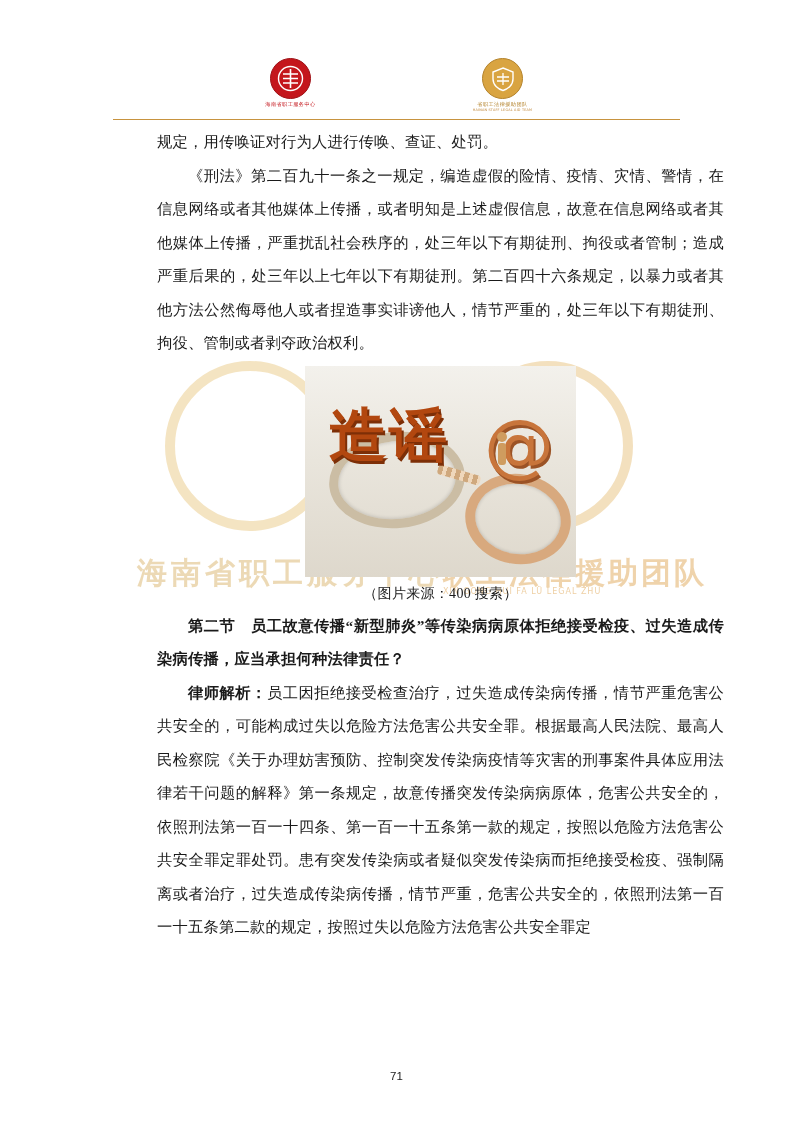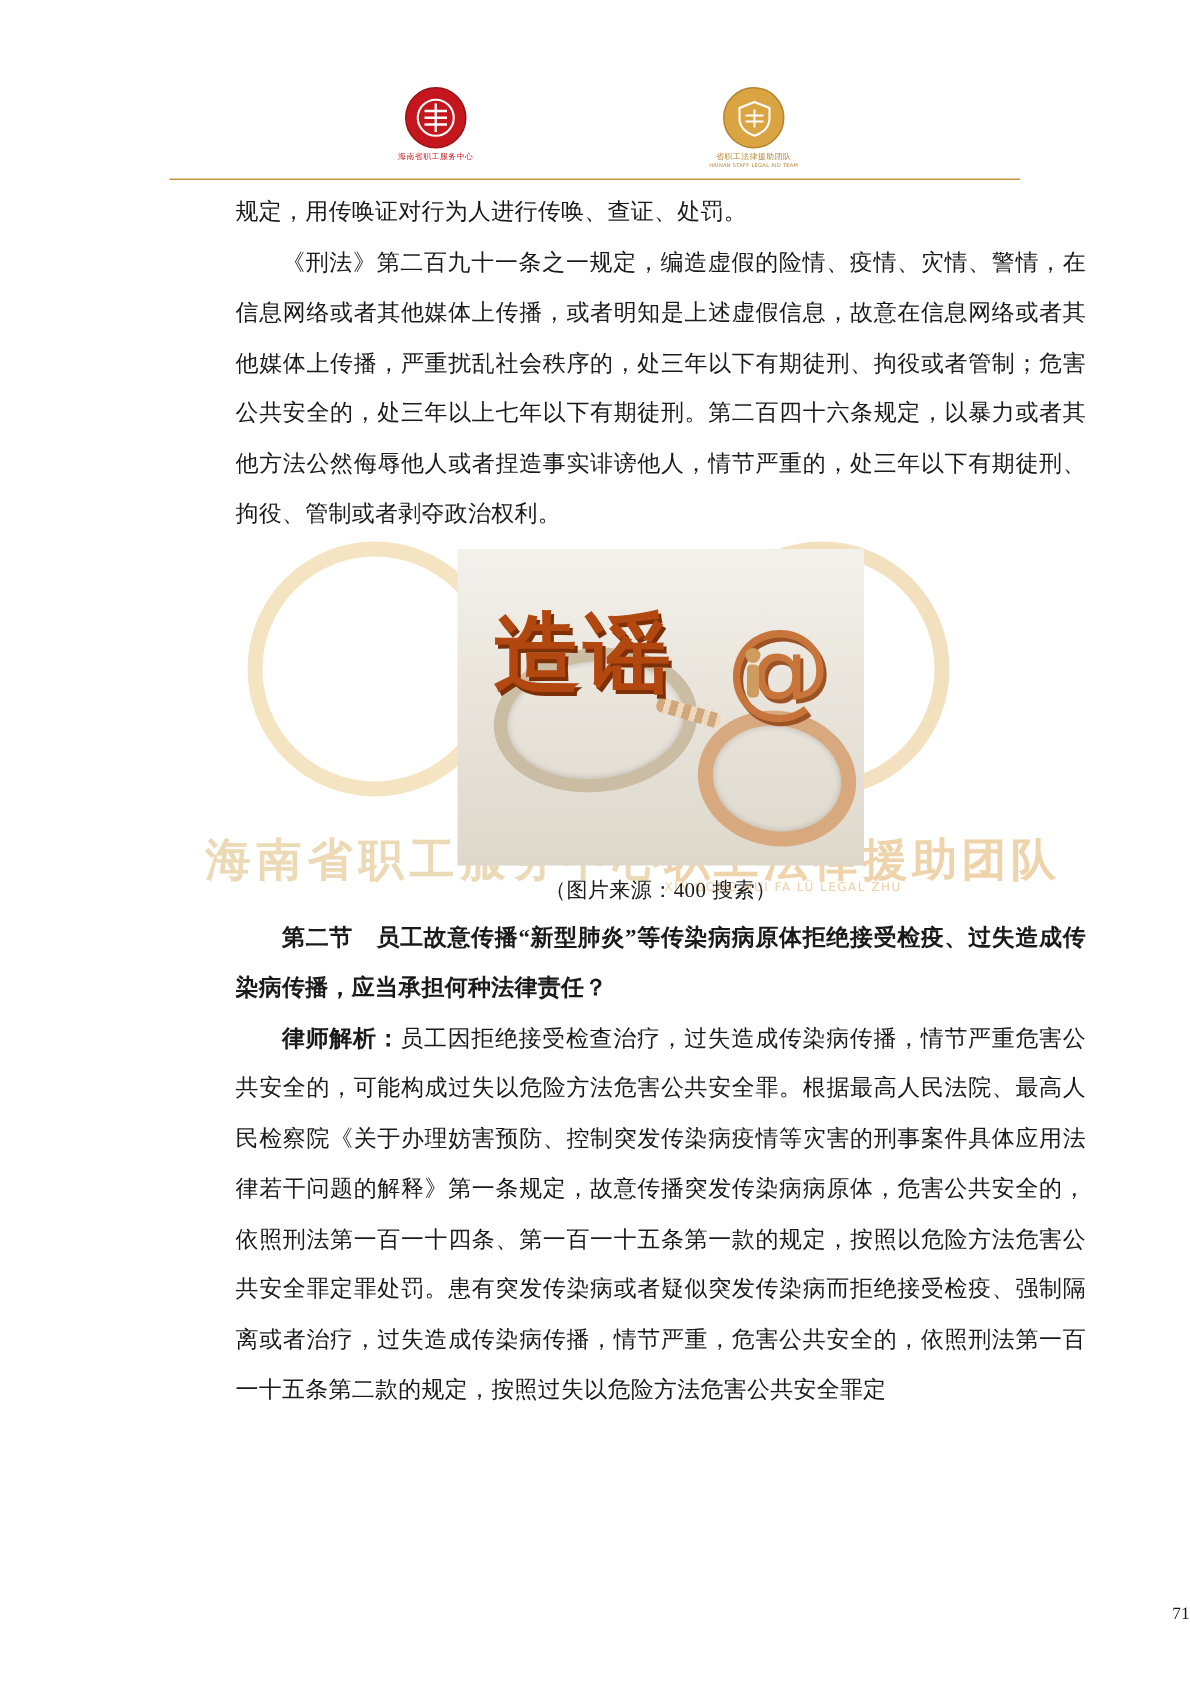--- a/index.html
+++ b/index.html
@@ -233,24 +233,24 @@
     font-size: 14px;
     color: #1a1a1a;
     letter-spacing: .3px;
   }
 
   .page-number {
     position: absolute;
     left: 0;
     right: 0;
     top: 1070px;
-    text-align: right;
+    text-align: center;
     font-size: 11.5px;
     color: #1a1a1a;
-    font-family: Liberation Serif, serif;
+    font-family: Liberation Sans, sans-serif;
   }
 </style>
 </head>
 <body>
 
 <div class="page">
 
   <div class="header">
     <div class="logo">
       <div class="logo-mark red">
@@ -279,21 +279,21 @@
     <div class="wm-ring two"></div>
     <div class="wm-text">海南省职工服务中心</div>
     <div class="wm-text2">职工法律援助团队</div>
     <div class="wm-sub">XIN GONG HUI FA LÜ LEGAL ZHU</div>
   </div>
 
   <div class="content">
 
     <p class="para">规定，用传唤证对行为人进行传唤、查证、处罚。</p>
 
-    <p class="para indent">《刑法》第二百九十一条之一规定，编造虚假的险情、疫情、灾情、警情，在信息网络或者其他媒体上传播，或者明知是上述虚假信息，故意在信息网络或者其他媒体上传播，严重扰乱社会秩序的，处三年以下有期徒刑、拘役或者管制；危害公共安全的，处三年以上七年以下有期徒刑。第二百四十六条规定，以暴力或者其他方法公然侮辱他人或者捏造事实诽谤他人，情节严重的，处三年以下有期徒刑、拘役、管制或者剥夺政治权利。</p>
+    <p class="para indent">《刑法》第二百九十一条之一规定，编造虚假的险情、疫情、灾情、警情，在信息网络或者其他媒体上传播，或者明知是上述虚假信息，故意在信息网络或者其他媒体上传播，严重扰乱社会秩序的，处三年以下有期徒刑、拘役或者管制；造成严重后果的，处三年以上七年以下有期徒刑。第二百四十六条规定，以暴力或者其他方法公然侮辱他人或者捏造事实诽谤他人，情节严重的，处三年以下有期徒刑、拘役、管制或者剥夺政治权利。</p>
 
     <div class="figure">
       <div class="photo">
         <div class="ring left"></div>
         <div class="chain"></div>
         <div class="ring right"></div>
         <div class="cjword">造谣</div>
         <div class="atsign">@</div>
         <div class="figurine">
           <div class="head"></div>

